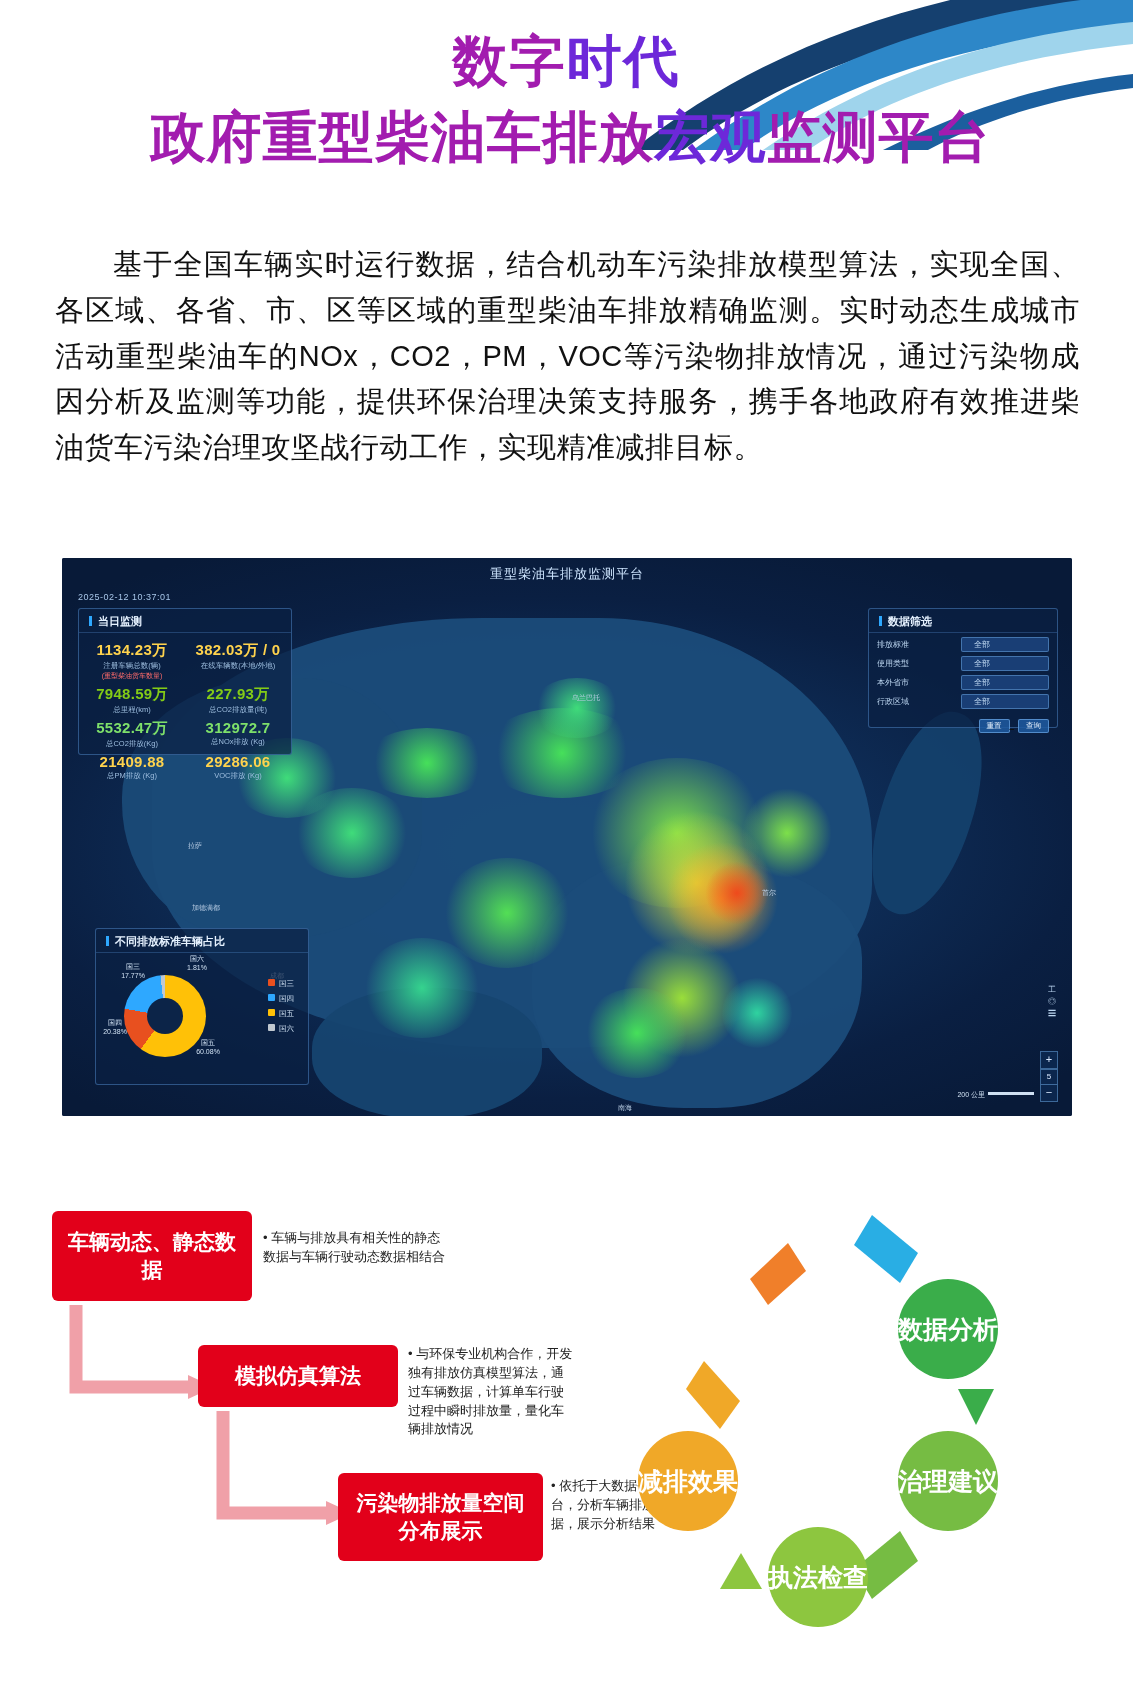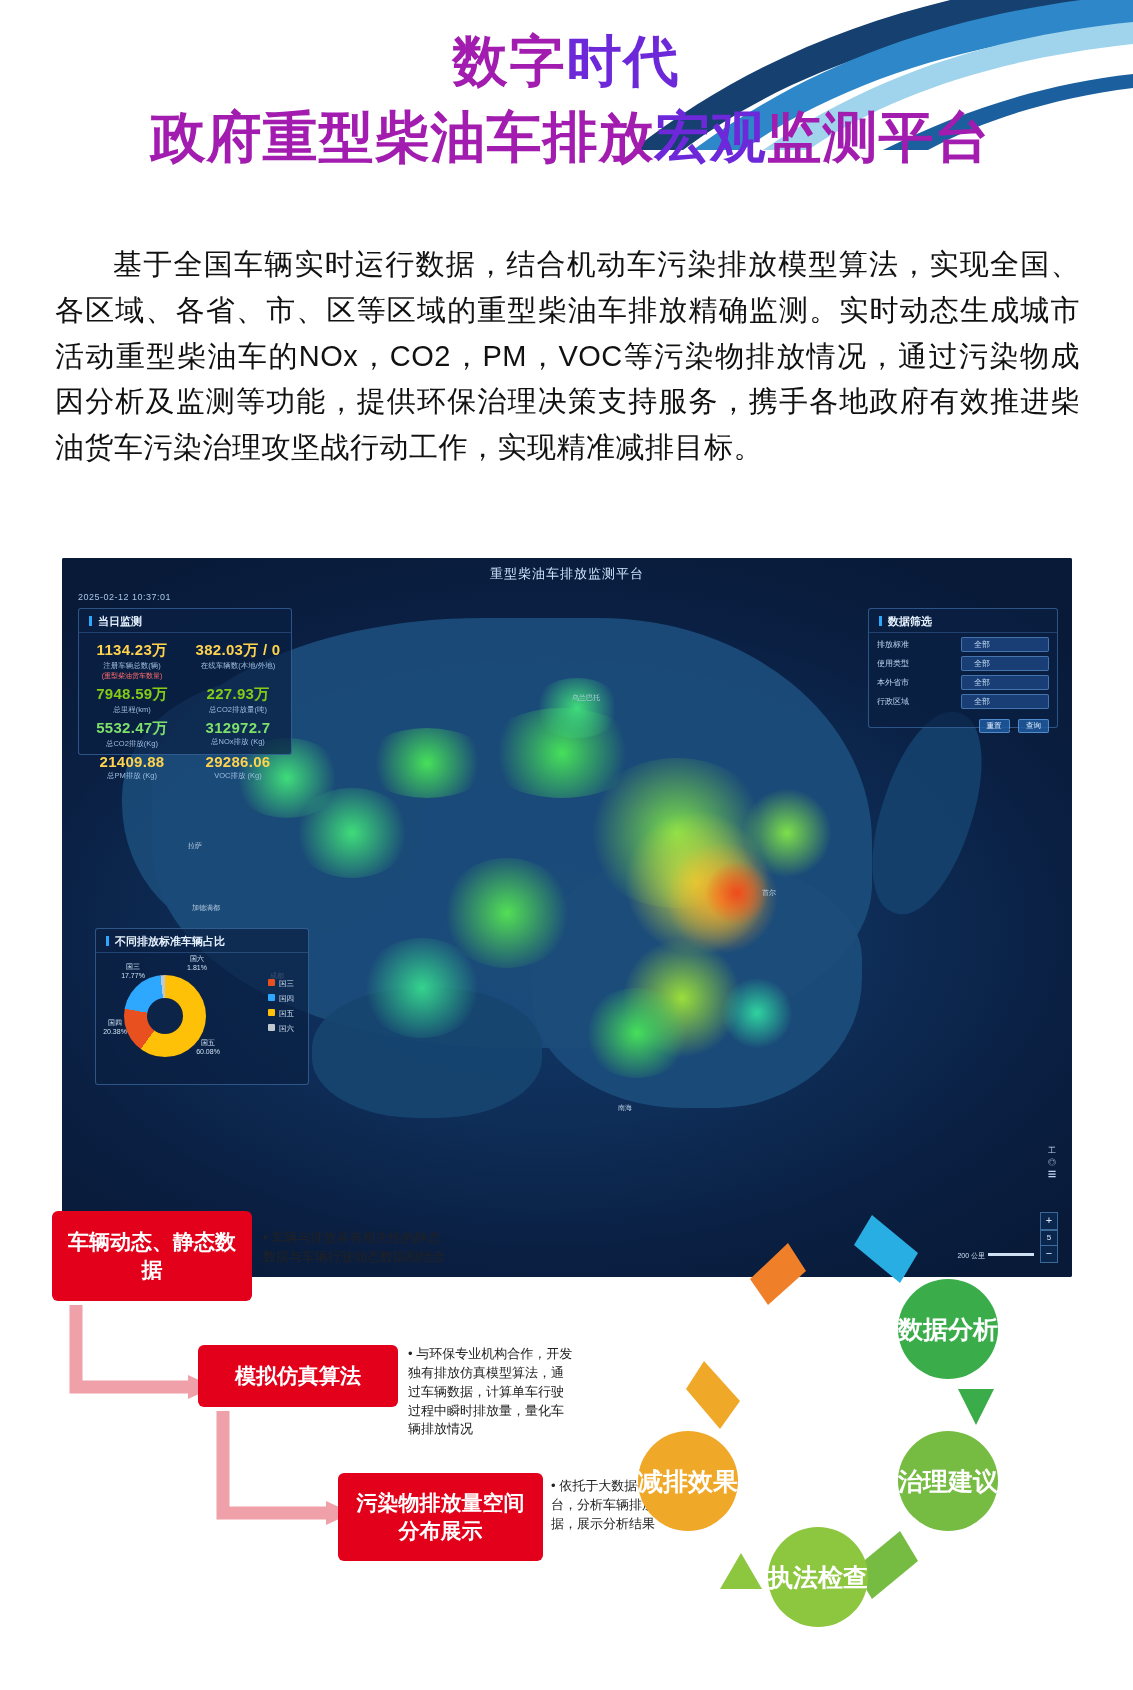--- a/index.html
+++ b/index.html
@@ -24,21 +24,21 @@
   .para{
     position:absolute;top:225px;left:55px;width:1025px;
     font-size:29px;line-height:1.58;color:#111;text-align:justify;
     text-indent:2em;
     letter-spacing:0.5px;
     margin-top:17px;
   }
 
   
   .shot{
-    position:absolute;left:62px;top:558px;width:1010px;height:719px;
+    position:absolute;left:62px;top:558px;width:1010px;height:558px;
     background:#0b2146;overflow:hidden;border-radius:2px;
   }
   .shot .maparea{position:absolute;inset:0;background:
      radial-gradient(ellipse 70% 60% at 48% 52%, #123b6b 0%, #0e2d57 45%, #0a1f42 75%, #081a38 100%);}
   
   .landmass{position:absolute;background:#16406e;opacity:.95;}
   .shot-title{position:absolute;top:7px;left:0;width:100%;text-align:center;color:#cfe6ff;font-size:13px;letter-spacing:1px;}
   .timestamp{position:absolute;top:34px;left:16px;color:#a8c6e8;font-size:9px;letter-spacing:.5px;}
 
   .panel{

